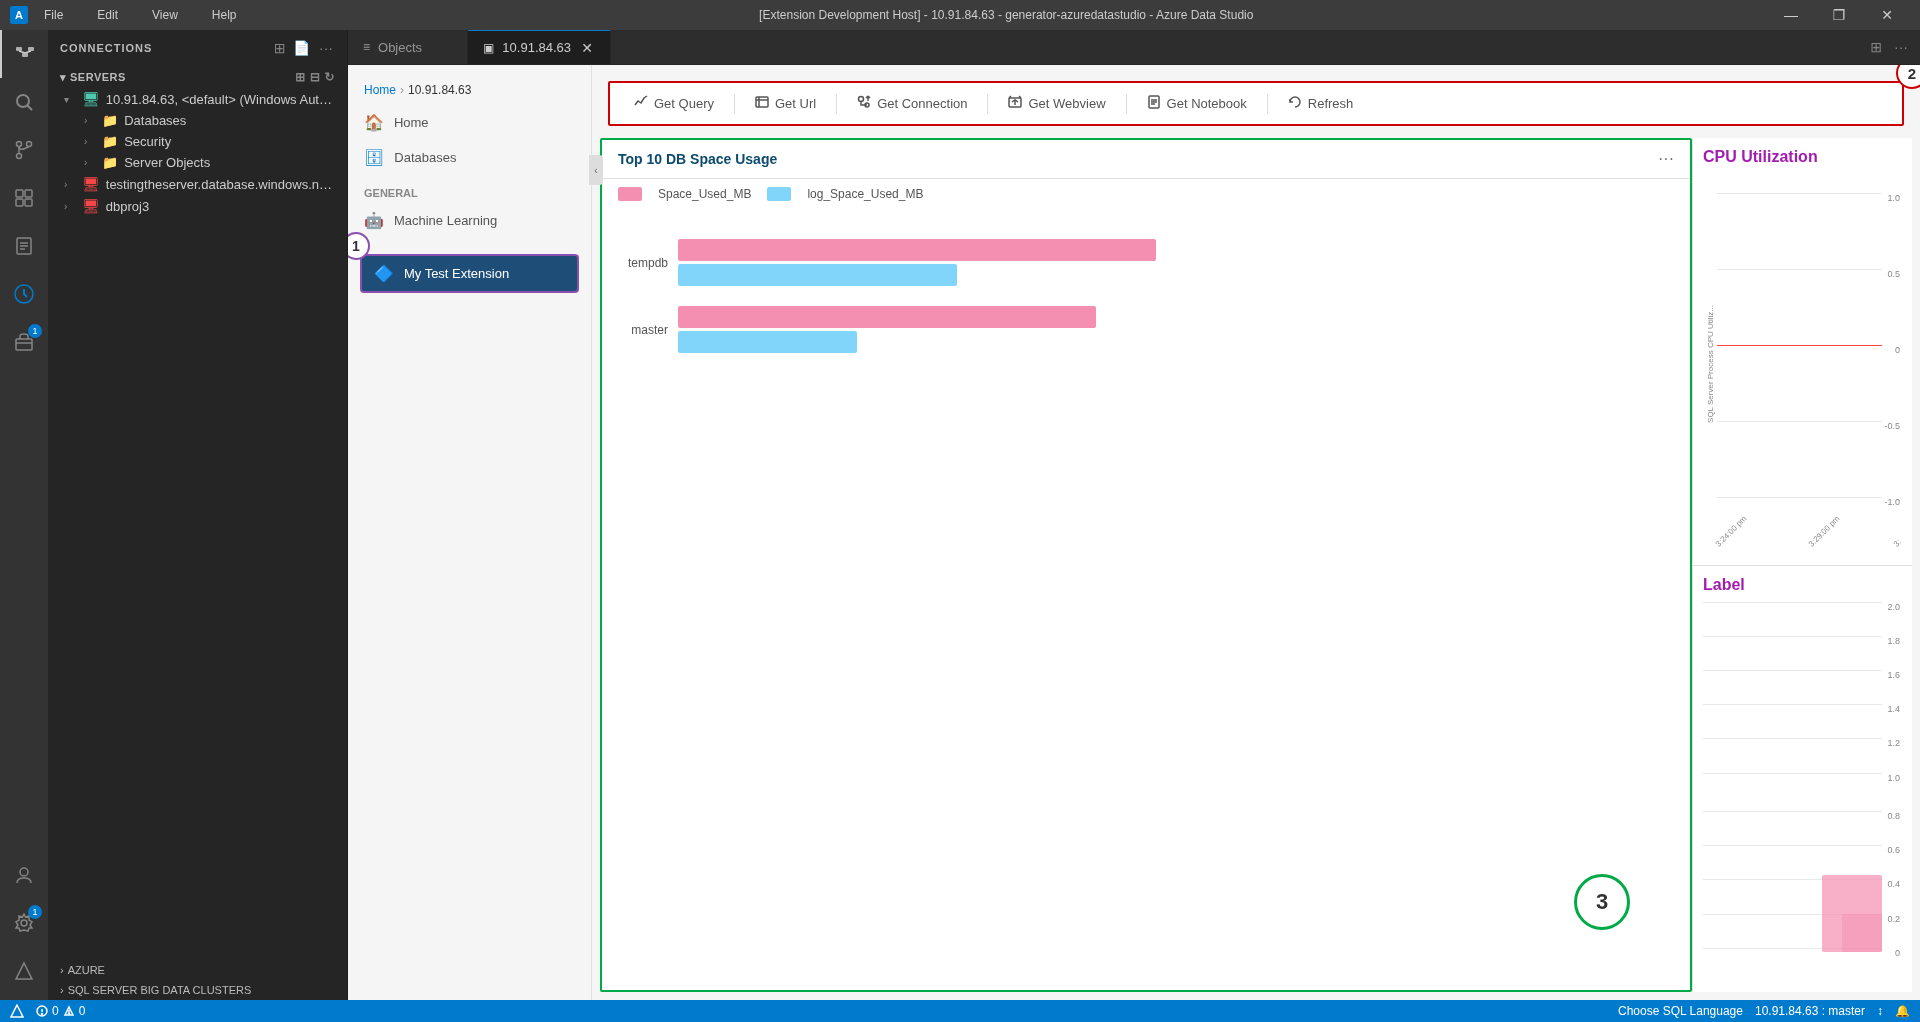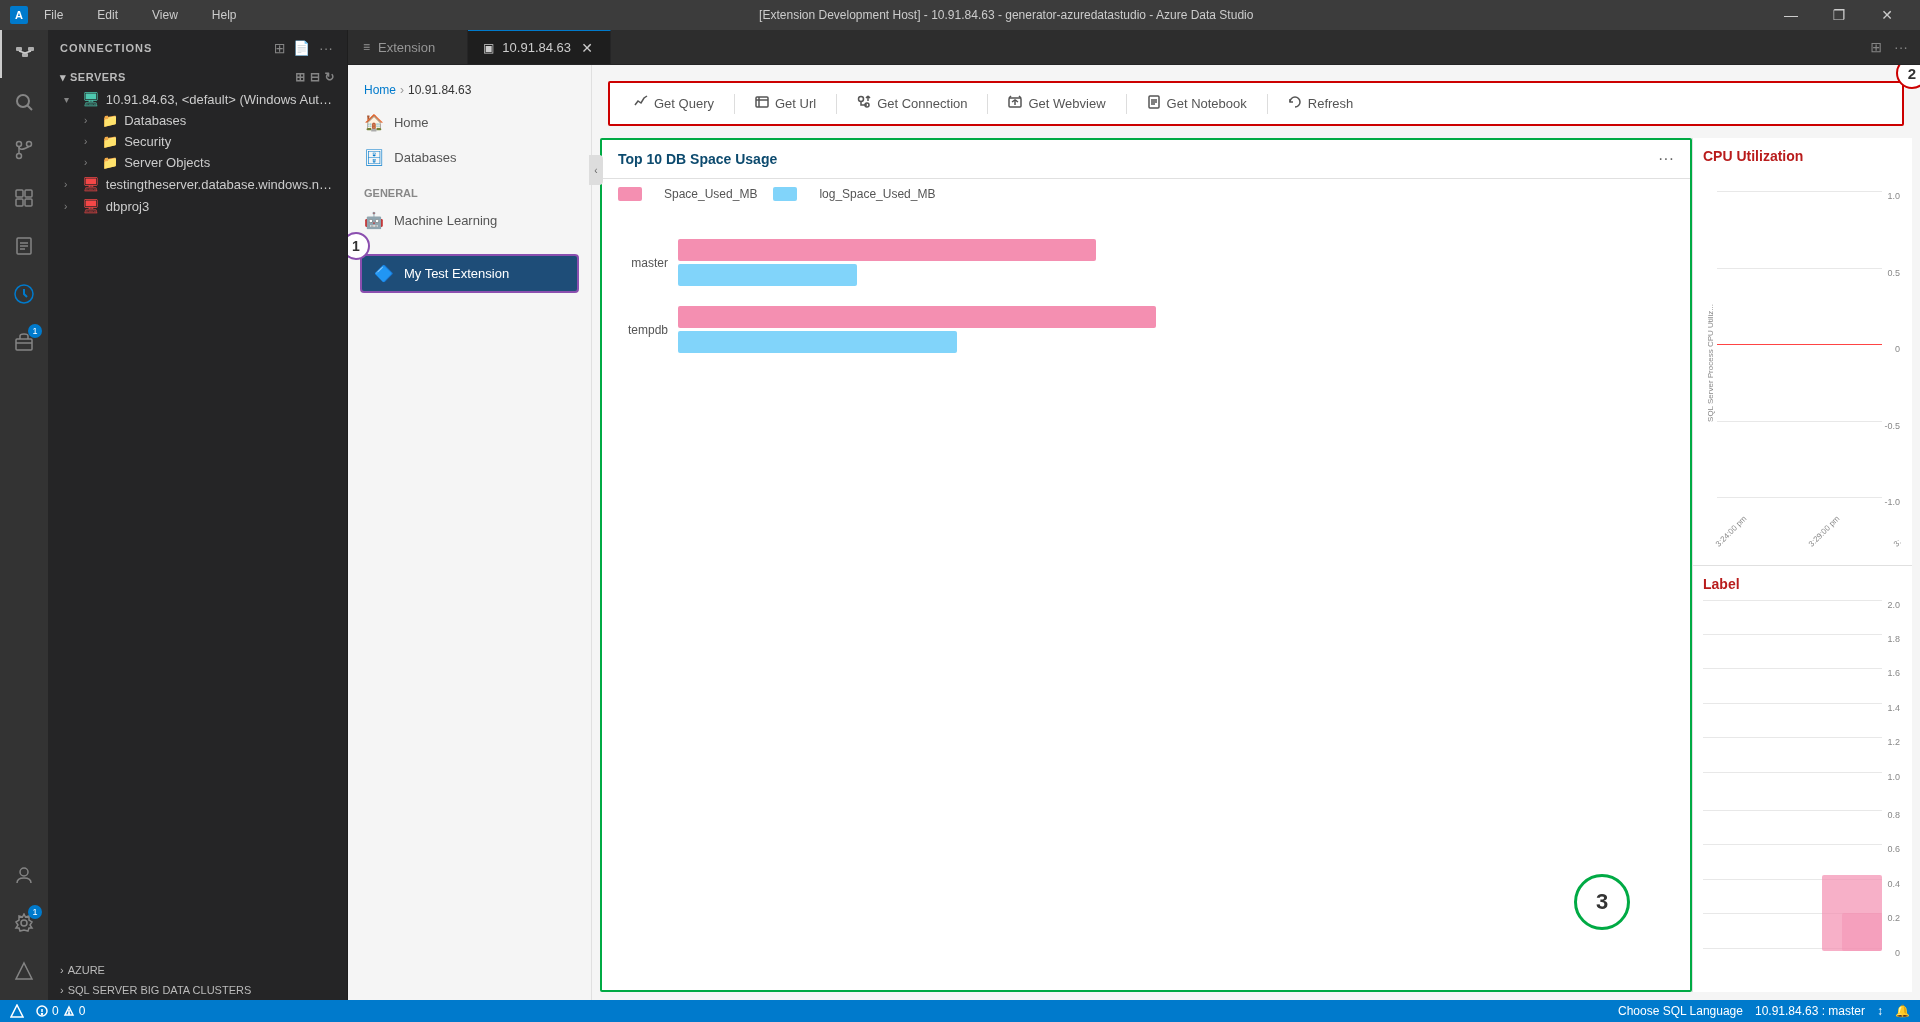--- a/index.html
+++ b/index.html
@@ -86,36 +86,36 @@
     .dashboard-panels { flex: 1; display: flex; gap: 0; overflow: hidden; margin: 0 8px 8px 8px; }
 
     
     .chart-panel { flex: 1; background: white; border: 2px solid #00aa44; border-radius: 2px; display: flex; flex-direction: column; overflow: hidden; position: relative; }
     .chart-header { padding: 10px 16px; display: flex; align-items: center; justify-content: space-between; border-bottom: 1px solid #e0e0e0; }
     .chart-title { font-size: 14px; font-weight: bold; color: #0c4a6e; }
     .chart-more { cursor: pointer; color: #666; font-size: 16px; }
 
     
     .chart-legend { display: flex; align-items: center; gap: 16px; padding: 8px 16px; }
-    .legend-item { display: flex; align-items: center; gap: 22px; font-size: 12px; color: #555; }
+    .legend-item { display: flex; align-items: center; gap: 16px; font-size: 12px; color: #555; }
     .legend-color { width: 24px; height: 14px; border-radius: 2px; }
 
     
     .bar-chart { flex: 1; padding: 10px 16px; overflow: hidden; }
     .bar-row { display: flex; align-items: center; margin-bottom: 16px; }
     .bar-label { width: 60px; font-size: 12px; color: #555; text-align: right; padding-right: 10px; flex-shrink: 0; }
     .bars-container { flex: 1; display: flex; flex-direction: column; gap: 3px; }
     .bar { height: 22px; border-radius: 2px; }
     .bar-pink { background: #f48fb1; }
     .bar-blue { background: #81d4fa; }
 
     
     .right-panel { width: 220px; background: white; border-left: 1px solid #e0e0e0; display: flex; flex-direction: column; overflow: hidden; }
     .right-panel-section { border-bottom: 1px solid #e0e0e0; padding: 10px; flex-shrink: 0; }
-    .right-panel-title { font-size: 14px; font-weight: bold; color: #b91c1c; margin-bottom: 8px; }
+    .right-panel-title { font-size: 16px; font-weight: bold; color: #a21caf; margin-bottom: 8px; }
 
     
     .status-bar { height: 22px; background: #007acc; display: flex; align-items: center; justify-content: space-between; padding: 0 10px; flex-shrink: 0; }
     .status-left { display: flex; align-items: center; gap: 12px; }
     .status-right { display: flex; align-items: center; gap: 12px; }
     .status-item { font-size: 12px; color: white; display: flex; align-items: center; gap: 4px; cursor: pointer; }
 
     
     ::-webkit-scrollbar { width: 8px; height: 8px; }
     ::-webkit-scrollbar-track { background: #1e1e1e; }
@@ -289,21 +289,21 @@
         <span>SQL SERVER BIG DATA CLUSTERS</span>
       </div>
     </div>
   </div>
 
   <div class="editor-area">
 
     <div class="tab-bar">
       <div class="tab">
         <span class="tab-icon">≡</span>
-        <span>Extension</span>
+        <span>Objects</span>
       </div>
       <div class="tab active">
         <span class="tab-icon">▣</span>
         <span>10.91.84.63</span>
         <span class="tab-close">✕</span>
       </div>
       <div class="tab-bar-actions">
         <span class="tab-bar-action">⊞</span>
         <span class="tab-bar-action">···</span>
       </div>
@@ -438,32 +438,32 @@
               <div class="legend-item">
                 <div class="legend-color bar-blue"></div>
                 <span>log_Space_Used_MB</span>
               </div>
             </div>
 
             <div class="bar-chart">
 
 
               <div class="bar-row" style="margin-top: 20px;">
+                <span class="bar-label">tempdb</span>
+                <div class="bars-container">
+                  <div class="bar bar-pink" style="width: 48%;"></div>
+                  <div class="bar bar-blue" style="width: 28%;"></div>
+                </div>
+              </div>
+
+              <div class="bar-row" style="margin-top: 20px;">
                 <span class="bar-label">master</span>
                 <div class="bars-container">
                   <div class="bar bar-pink" style="width: 42%;"></div>
                   <div class="bar bar-blue" style="width: 18%;"></div>
-                </div>
-              </div>
-
-              <div class="bar-row" style="margin-top: 20px;">
-                <span class="bar-label">tempdb</span>
-                <div class="bars-container">
-                  <div class="bar bar-pink" style="width: 48%;"></div>
-                  <div class="bar bar-blue" style="width: 28%;"></div>
                 </div>
               </div>
 
             </div>
 
             <div style="position:absolute; bottom:60px; right:60px; width:56px; height:56px; background:white; border:3px solid #00aa44; border-radius:50%; display:flex; align-items:center; justify-content:center; font-size:22px; font-weight:bold; color:#333; z-index:10;">3</div>
           </div>
 
           <div class="right-panel">
 

